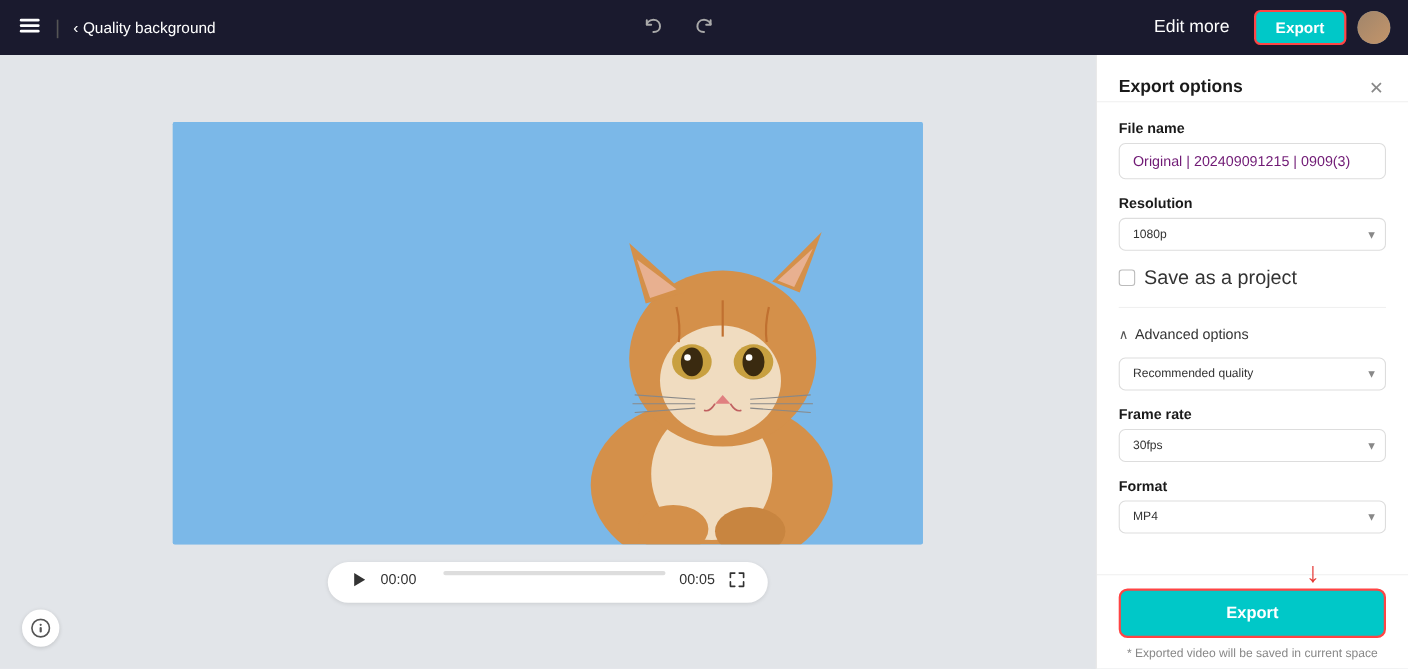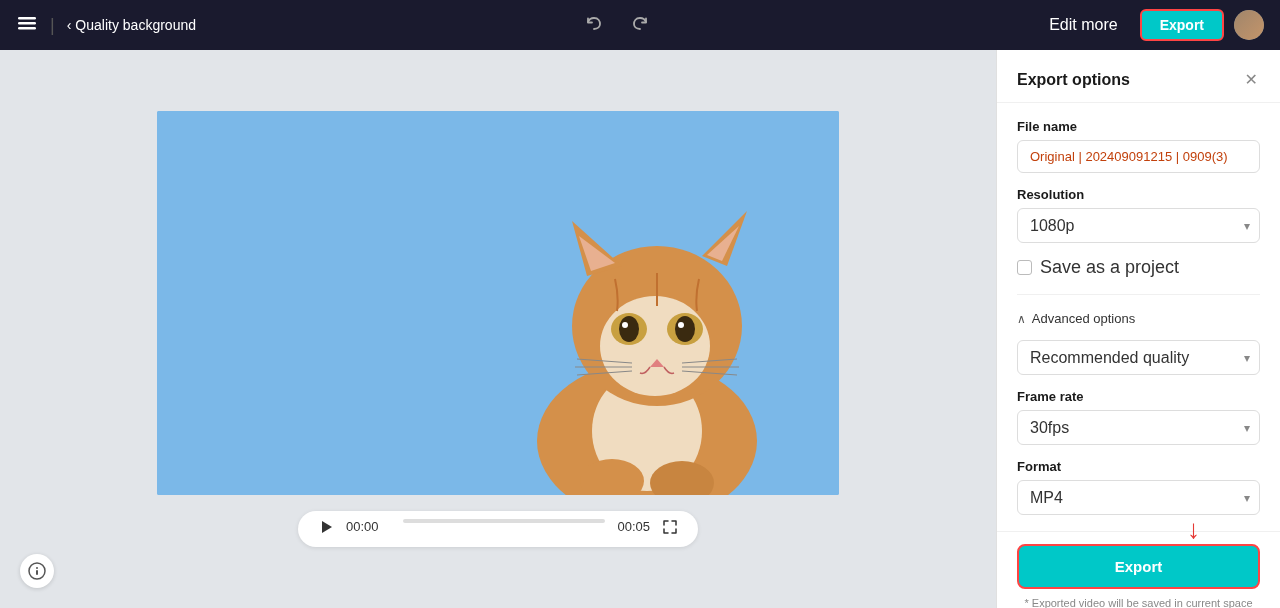--- a/index.html
+++ b/index.html
@@ -186,21 +186,21 @@
       display: flex;
       flex-direction: column;
       padding: 0;
       overflow-y: auto;
       box-shadow: -2px 0 8px rgba(0,0,0,0.08);
     }
     .panel-header {
       display: flex;
       align-items: center;
       justify-content: space-between;
-      padding: 18px 20px 11px;
+      padding: 18px 20px 0;
       border-bottom: 1px solid #f0f0f0;
     }
     .panel-title {
       font-size: 16px;
       font-weight: 600;
       color: #1a1a1a;
     }
     .close-btn {
       background: none;
       border: none;
@@ -220,32 +220,32 @@
       font-weight: 600;
       color: #1a1a1a;
       margin-bottom: 6px;
     }
     .text-input {
       width: 100%;
       border: 1px solid #ddd;
       border-radius: 6px;
       padding: 8px 12px;
       font-size: 13px;
-      color: #c2410c;
+      color: #701a75;
       outline: none;
     }
     .select-wrapper {
       position: relative;
     }
     .select-field {
       width: 100%;
       border: 1px solid #ddd;
       border-radius: 6px;
       padding: 8px 32px 8px 12px;
-      font-size: 16px;
+      font-size: 11px;
       color: #333;
       background: white;
       appearance: none;
       cursor: pointer;
       outline: none;
     }
     .select-arrow {
       position: absolute;
       right: 10px;
       top: 50%;

